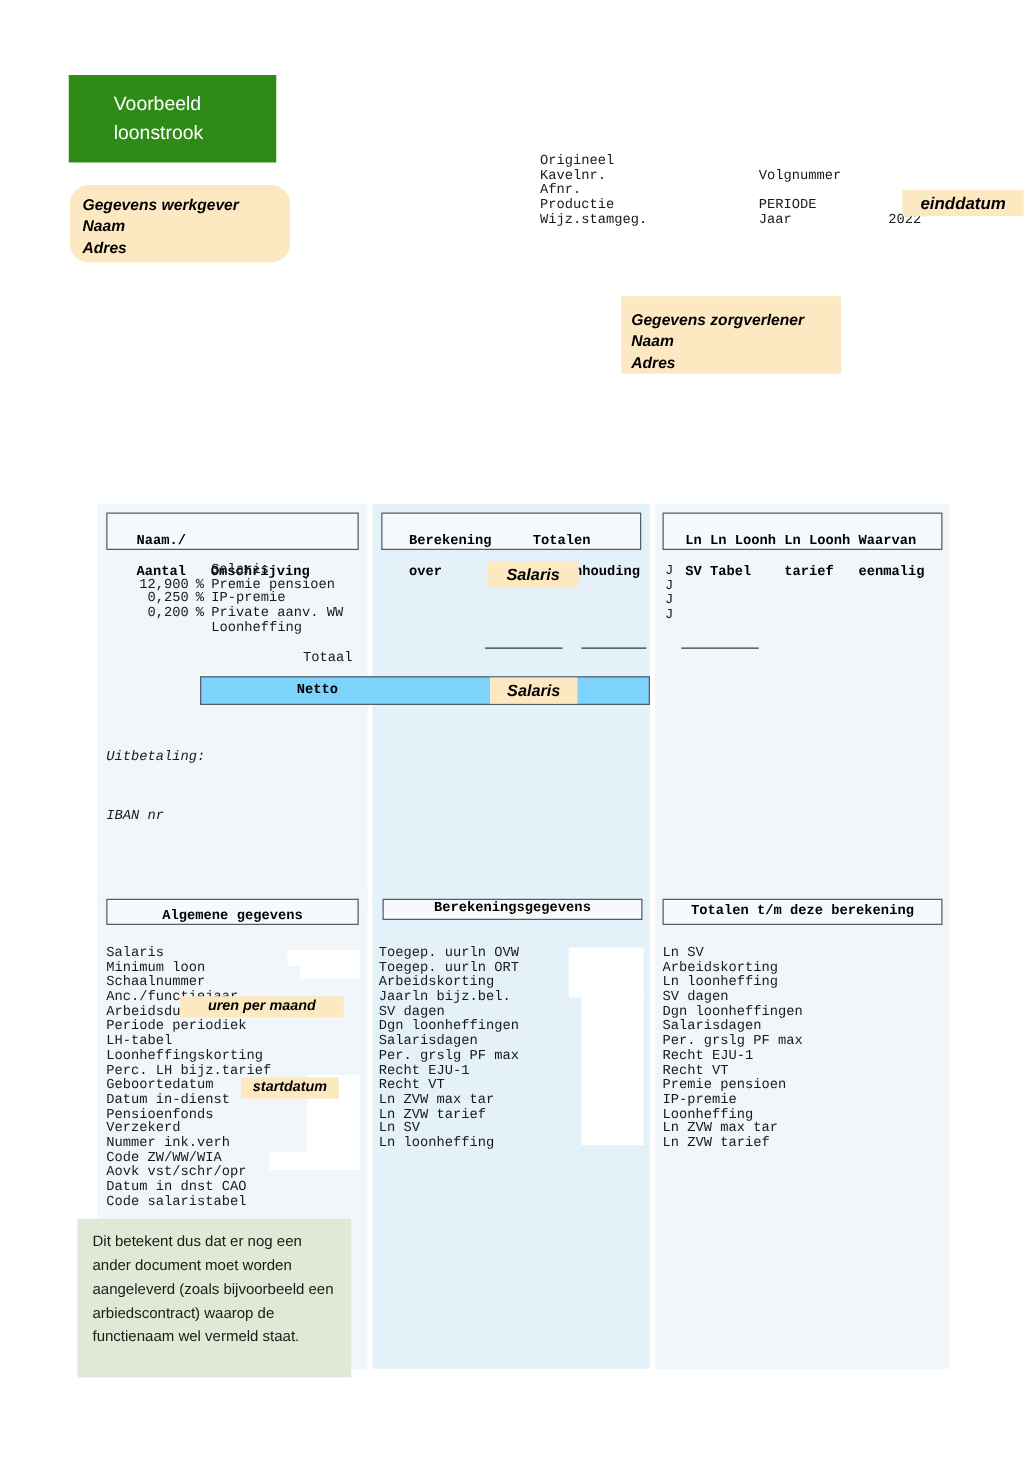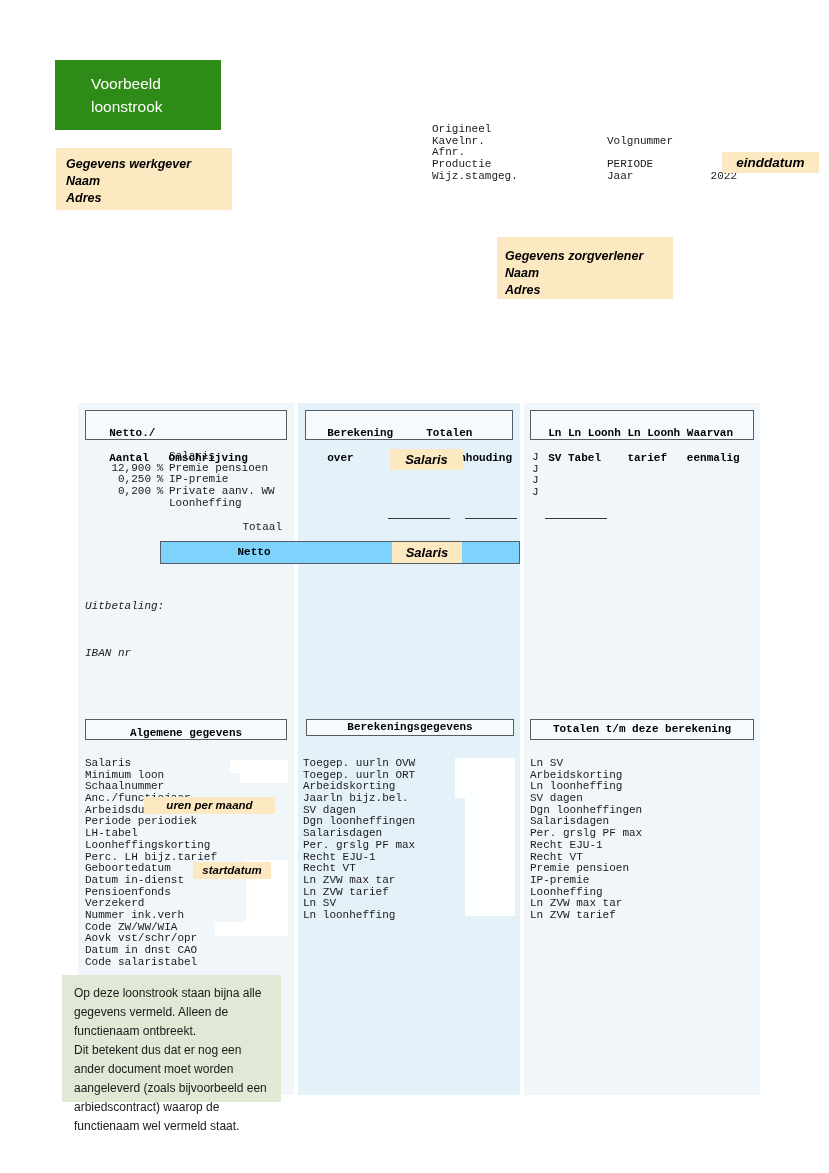--- a/index.html
+++ b/index.html
@@ -29,21 +29,21 @@
   .cream{
     background:#fce9c2;
     color:#000000;
     font-weight:bold;
     font-style:italic;
   }
   #employer-box{
     left:56px;top:148px;width:176px;height:62px;
     padding:8px 0 0 10px;
     box-sizing:border-box;
-    font-size:12.5px;line-height:17px;
+    font-size:12.5px;line-height:17px;border-radius:15px;
   }
   #provider-box{
     left:497px;top:237px;width:176px;height:62px;
     padding:11px 0 0 8px;
     box-sizing:border-box;
     font-size:12.5px;line-height:17px;
   }
   #einddatum-tag{
     left:722px;top:152px;width:97px;height:21px;
     font-size:13.5px;
@@ -195,21 +195,21 @@
 
 <div class="abs" id="doc-meta"><span class="row"><span class="c1">Origineel</span><span class="c2"></span><span class="c3"></span></span><span class="row"><span class="c1">Kavelnr.</span><span class="c2">Volgnummer</span><span class="c3"></span></span><span class="row"><span class="c1">Afnr.</span><span class="c2"></span><span class="c3"></span></span><span class="row"><span class="c1">Productie</span><span class="c2">PERIODE</span><span class="c3">06</span></span><span class="row"><span class="c1">Wijz.stamgeg.</span><span class="c2">Jaar</span><span class="c3">2022</span></span></div>
 
 <div class="abs cream" id="einddatum-tag">einddatum</div>
 
 <div class="abs panel" id="panel-left-top"></div>
 <div class="abs panel-mid" id="panel-mid-top"></div>
 <div class="abs panel" id="panel-right-top"></div>
 
 <div class="abs hdr-cell" id="hdr-left">
-  <span class="line">Netto./</span><br>
+  <span class="line">Naam./</span><br>
   <span class="line">Aantal   Omschrijving</span>
 </div>
 <div class="abs hdr-cell" id="hdr-mid">
   <span class="line">Berekening     Totalen</span><br>
   <span class="line">over      Betaling Inhouding</span>
 </div>
 <div class="abs hdr-cell" id="hdr-right">
   <span class="line">Ln Ln Loonh Ln Loonh Waarvan</span><br>
   <span class="line">SV Tabel    tarief   eenmalig</span>
 </div>
@@ -258,15 +258,14 @@
 <div class="smudge" style="left:240px;top:773px;width:48px;height:10px;"></div>
 <div class="smudge" style="left:246px;top:860px;width:42px;height:62px;"></div>
 <div class="smudge" style="left:215px;top:922px;width:73px;height:14px;"></div>
 <div class="smudge" style="left:455px;top:758px;width:60px;height:40px;"></div>
 <div class="smudge" style="left:465px;top:798px;width:50px;height:118px;"></div>
 
 <div class="abs cream" id="uren-tag">uren per maand</div>
 <div class="abs cream" id="startdatum-tag">startdatum</div>
 
 <div class="abs" id="note-box">
-    <div>Op deze loonstrook staan bijna alle gegevens vermeld. Alleen de functienaam ontbreekt.</div>
     <div>Dit betekent dus dat er nog een ander document moet worden aangeleverd (zoals bijvoorbeeld een arbiedscontract) waarop de functienaam wel vermeld staat.</div>
   </div>
 
 </body></html>

